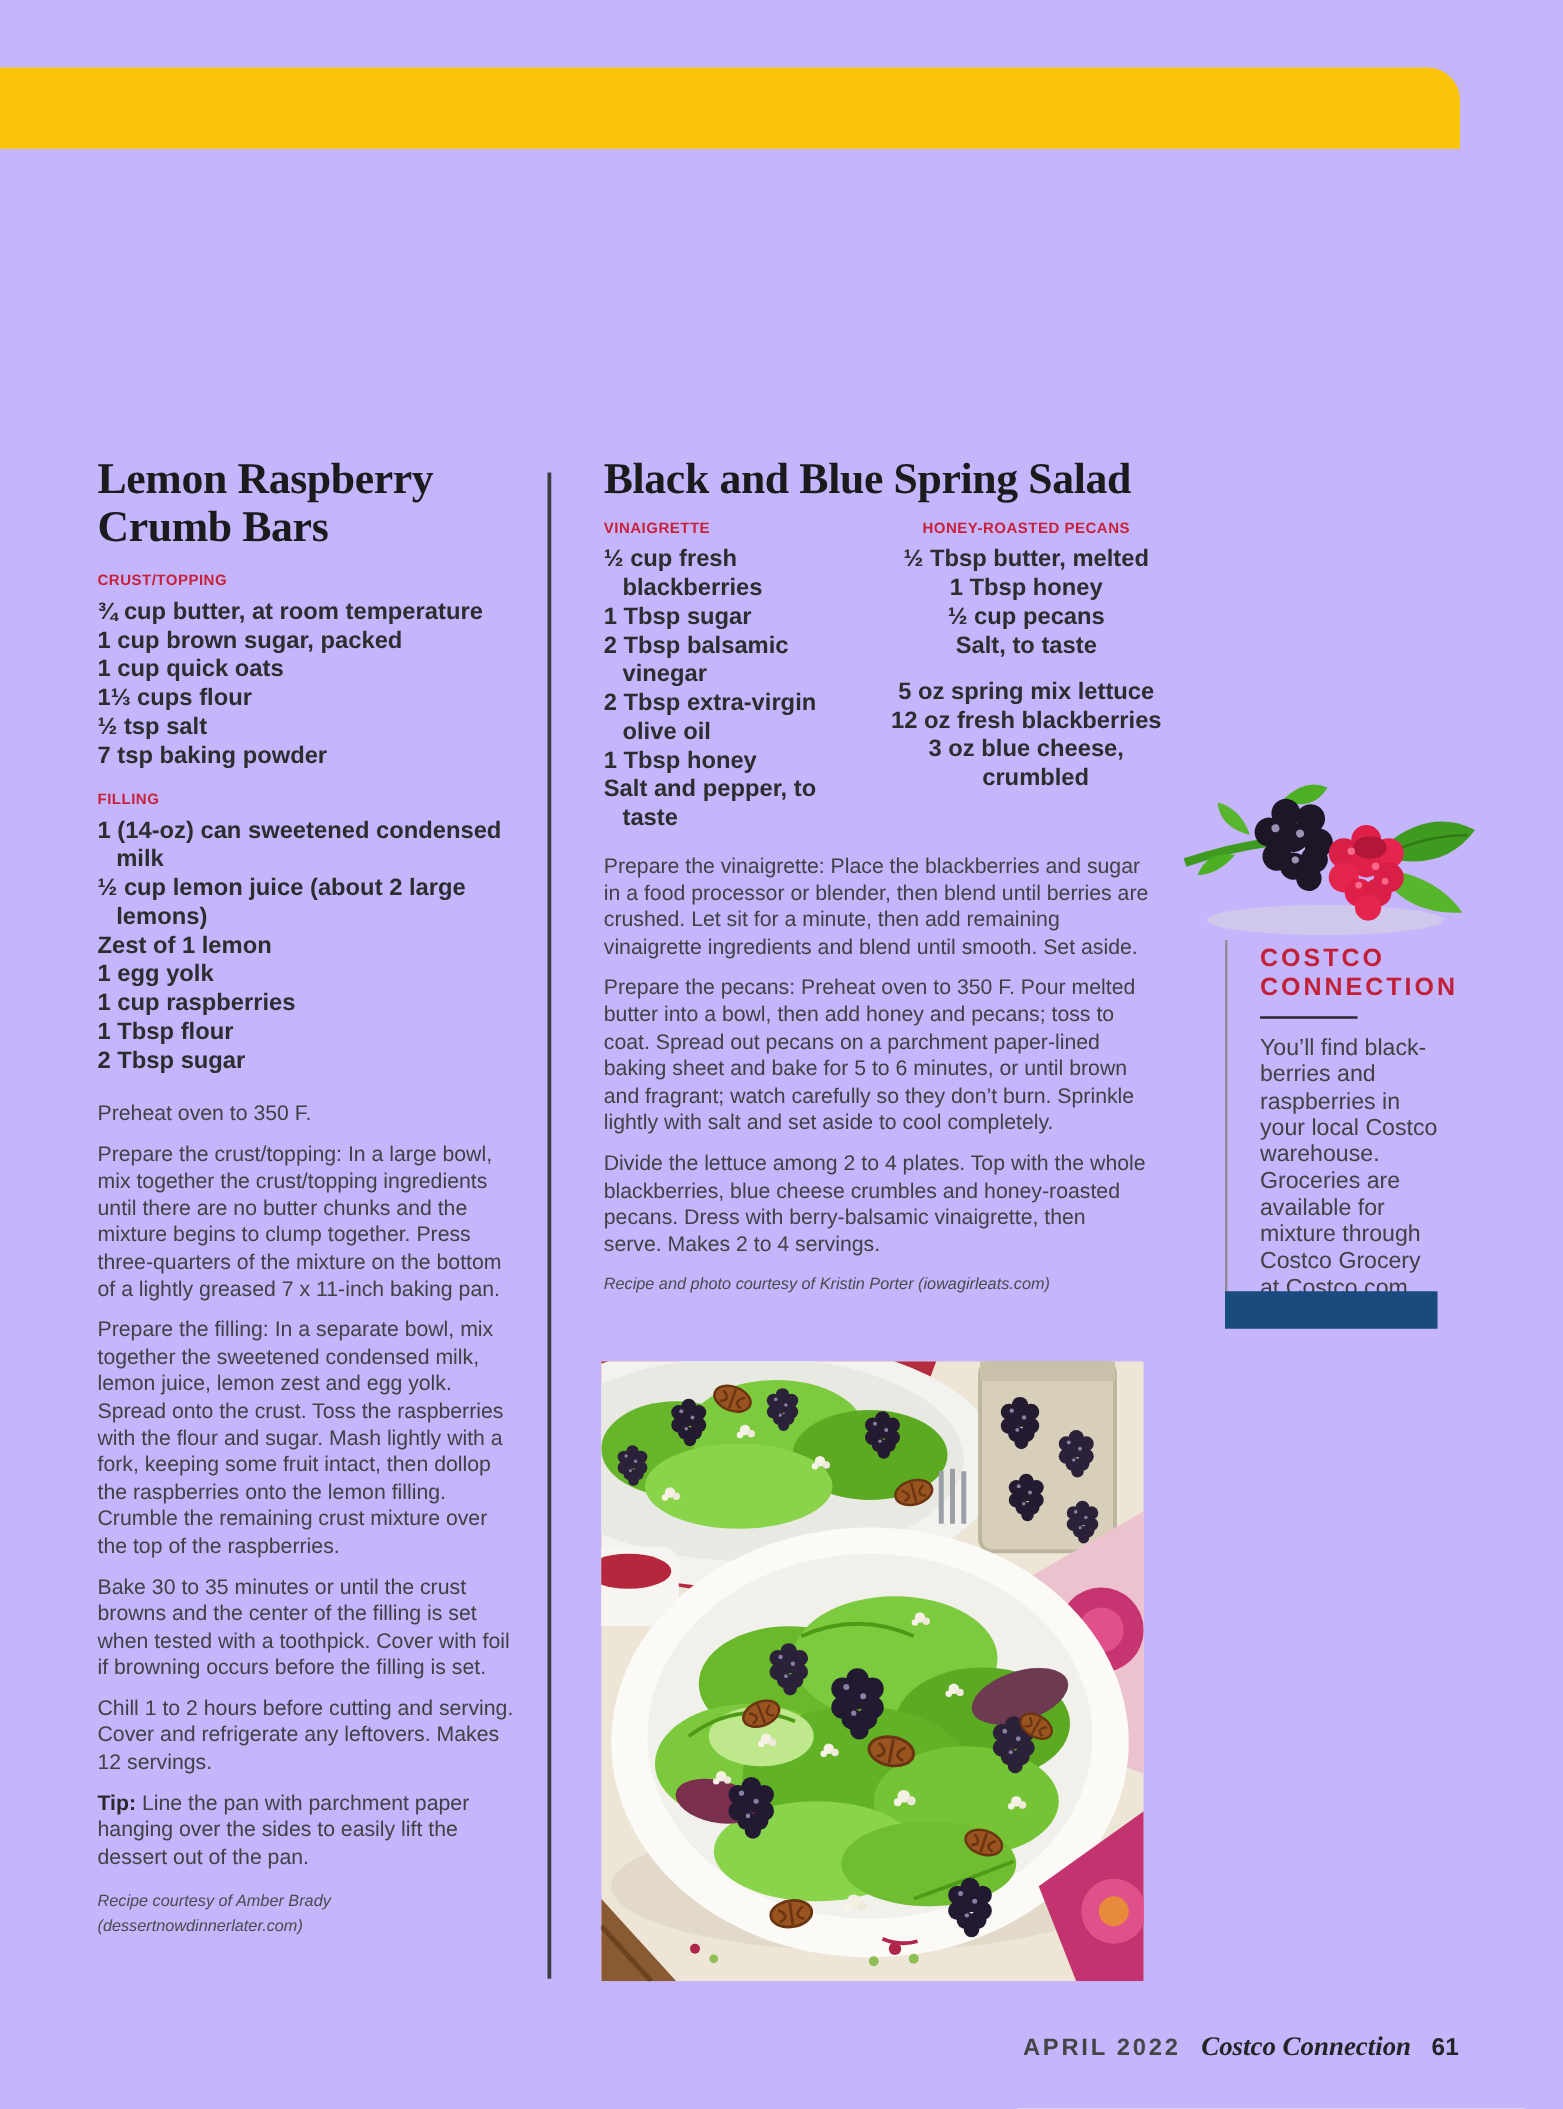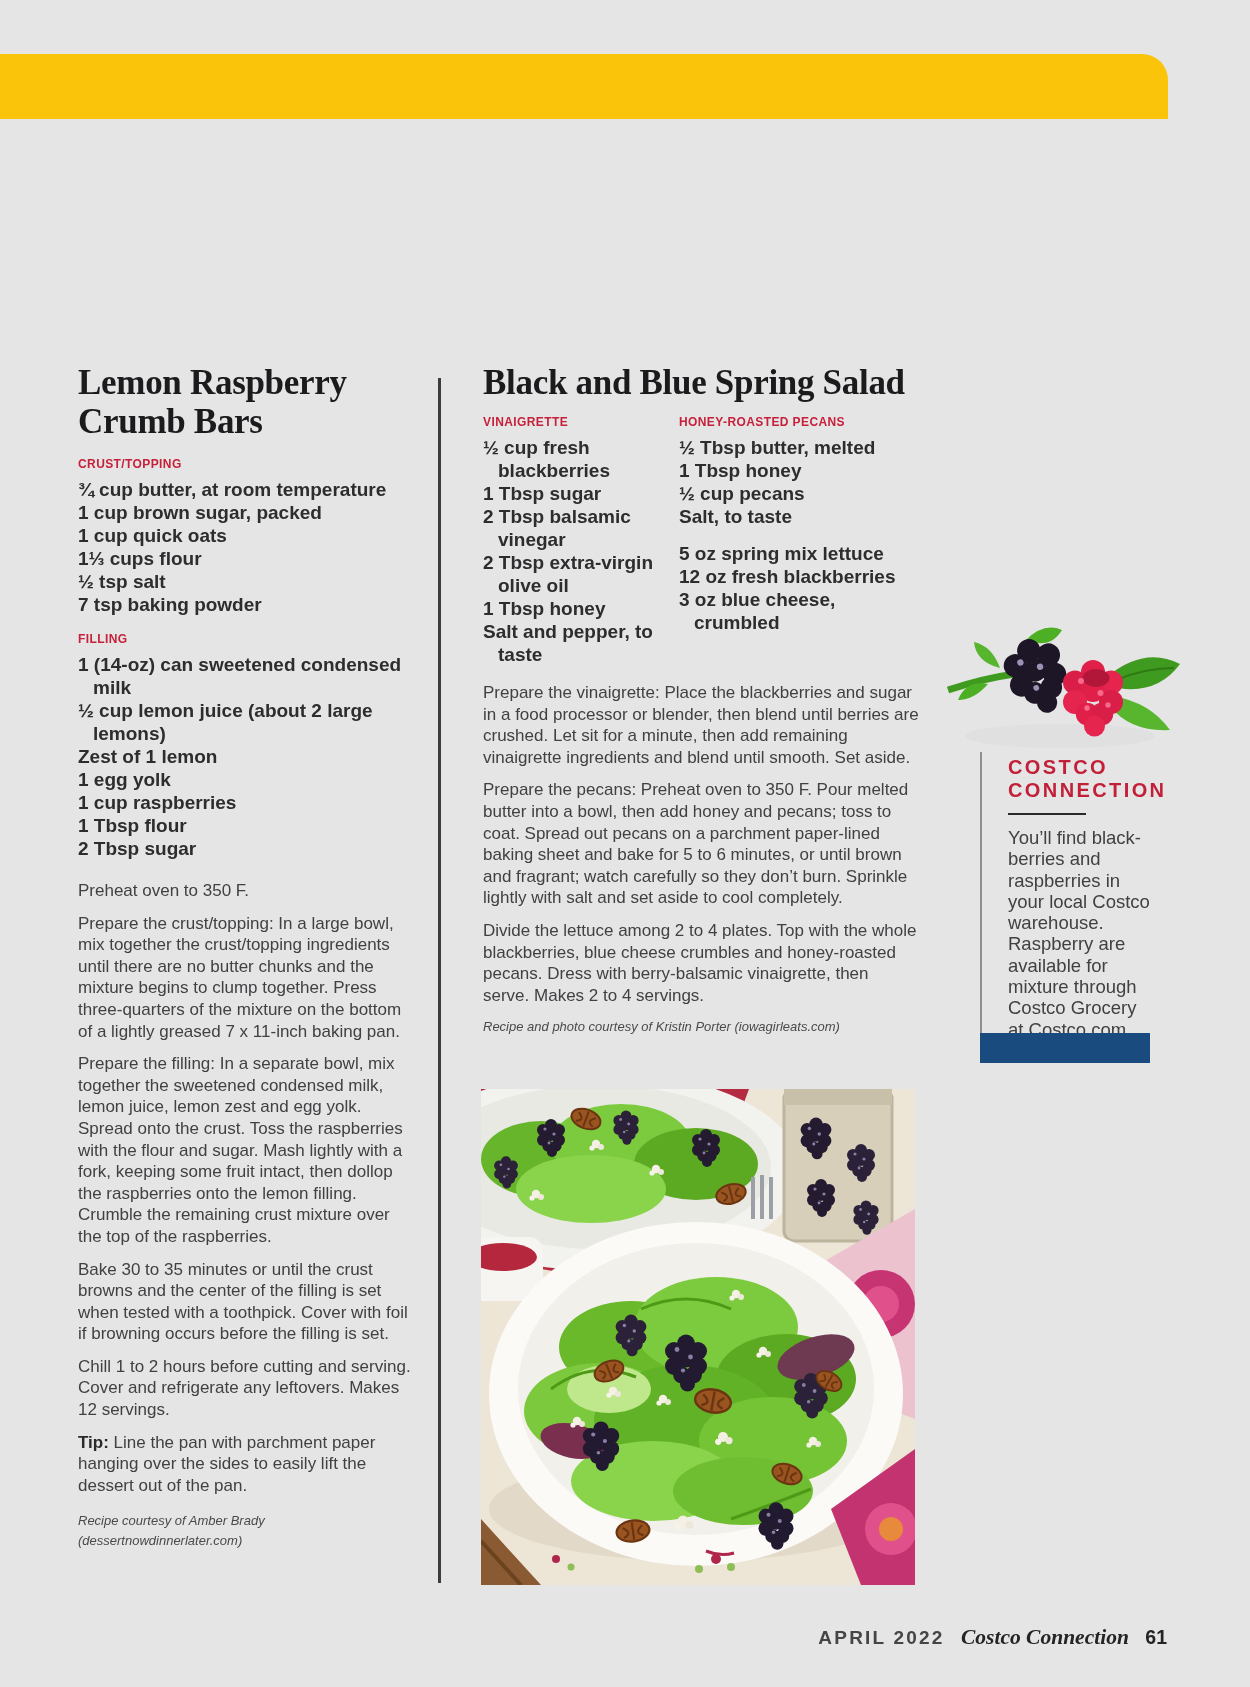--- a/index.html
+++ b/index.html
@@ -4,21 +4,21 @@
 <style>
   :root{
     --red:#C7203A;
     --ink:#2D2D2F;
     --body:#414144;
     --yellow:#F9C40A;
     --navy:#1A4B7E;
   }
   html,body{margin:0;padding:0;background:#ffffff;}
   body{font-family:"Liberation Sans", sans-serif;}
-  #page{position:relative;width:1250px;height:1687px;background:#e5e5e5;overflow:hidden;}
+  #page{position:relative;width:1250px;height:1687px;background:#c4b5fd;overflow:hidden;}
 
   .yellow-bar{position:absolute;left:0;top:54px;width:1168px;height:65px;background:var(--yellow);border-top-right-radius:26px;}
 
   .col-left{position:absolute;left:78px;top:363px;width:338px;}
   .col-mid{position:absolute;left:483px;top:363px;width:436px;}
   .divider{position:absolute;left:438px;top:378px;width:3px;height:1205px;background:#3C3C3E;}
 
   .title{font-family:"Liberation Serif", serif;font-weight:700;font-size:35px;line-height:39px;letter-spacing:-0.3px;color:#1B1B1D;margin:0;}
   .title .tline{display:block;}
   .title.one-line{white-space:nowrap;}
@@ -28,21 +28,21 @@
   .ing li{padding-left:15px;text-indent:-15px;}
   .ing.gap{margin-top:14px;}
 
   .body{font-size:17px;line-height:21.6px;color:var(--body);margin:0 0 11px;}
   .body b{color:#2A2A2C;}
   .preheat{margin-top:20px;}
   .credit{font-style:italic;font-size:13px;line-height:20px;color:#4A4A4C;margin:15px 0 0;}
 
   .ing-cols{display:flex;margin-top:13px;}
   .ing-col1{width:196px;flex:0 0 196px;}
-  .ing-col2{width:240px;flex:0 0 240px;margin-left:0;}
+  .ing-col2{width:240px;flex:0 0 240px;margin-left:22px;text-align:center;}
   .mid-paras{margin-top:16px;}
 
   .photo{position:absolute;left:481px;top:1089px;width:434px;height:496px;margin:0;}
   .photo svg{display:block;}
 
   .berries-art{position:absolute;left:930px;top:598px;width:256px;height:158px;}
 
   .sidebar{position:absolute;left:980px;top:752px;width:200px;border-left:2px solid #8F8F91;padding-left:26px;box-sizing:border-box;}
   .brand{font-size:20px;line-height:23px;font-weight:700;letter-spacing:2.4px;color:#C22039;padding-top:4px;}
   .brand-rule{width:78px;height:2px;background:#2A2A2C;margin:11px 0 12px;}
@@ -321,21 +321,21 @@
       <div>COSTCO</div>
       <div>CONNECTION</div>
     </div>
     <div class="brand-rule"></div>
     <div class="sb-lines">
       <div>You’ll find black-</div>
       <div>berries and</div>
       <div>raspberries in</div>
       <div>your local Costco</div>
       <div>warehouse.</div>
-      <div>Raspberry are</div>
+      <div>Groceries are</div>
       <div>available for</div>
       <div>mixture through</div>
       <div>Costco Grocery</div>
       <div>at Costco.com.</div>
     </div>
   </aside>
 
   <div class="blue-bar"></div>
 
   <footer class="footer">

